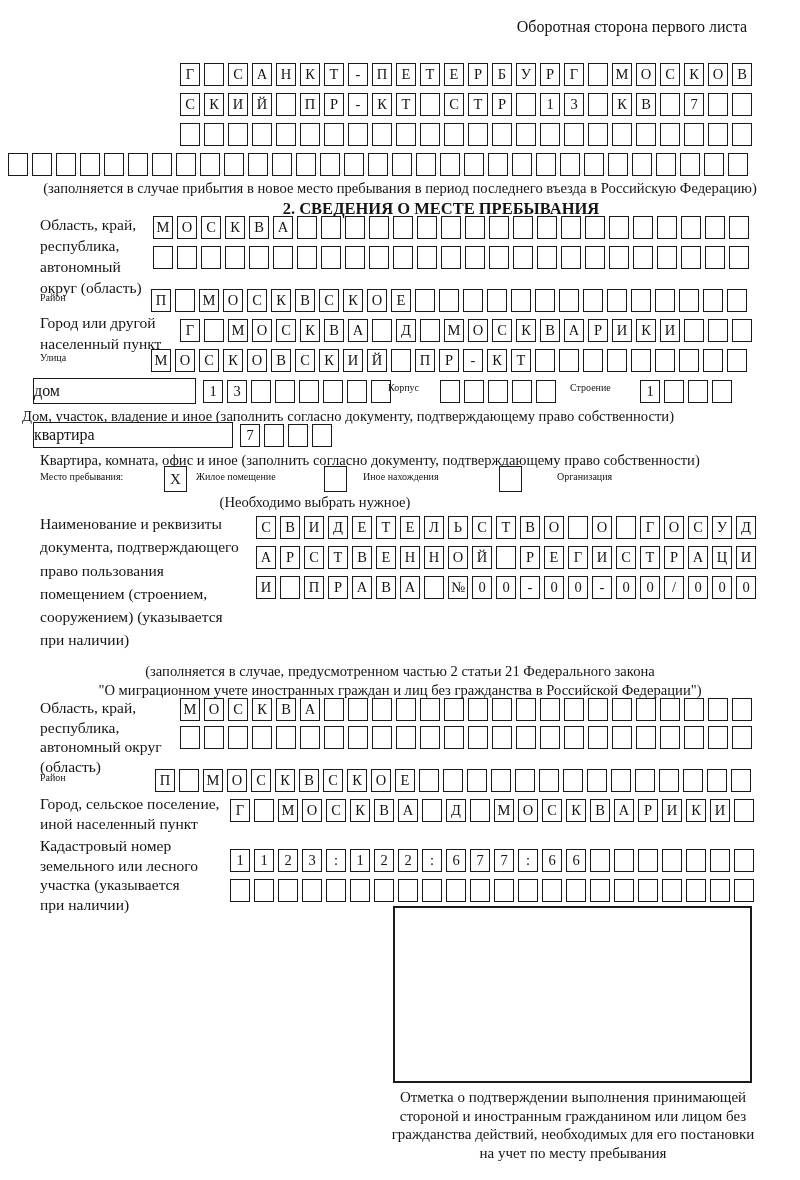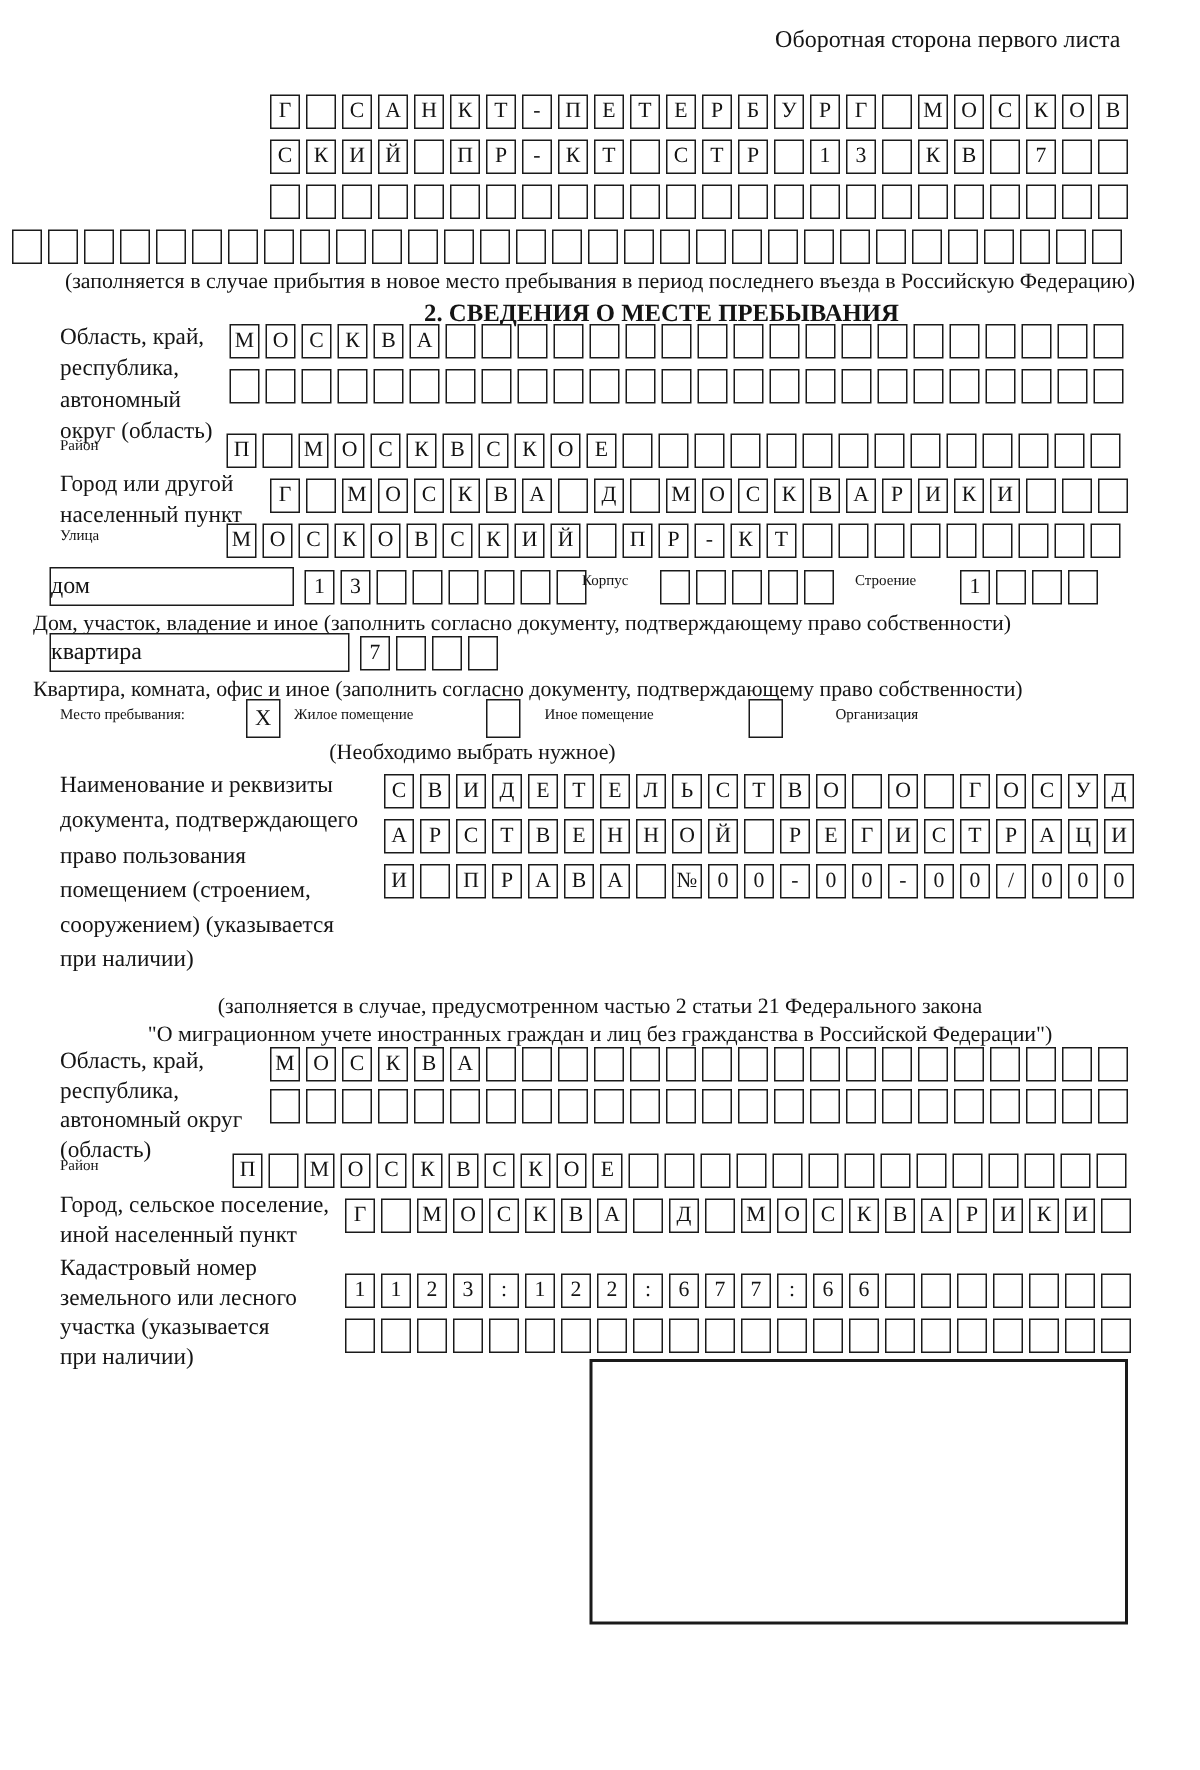--- a/index.html
+++ b/index.html
@@ -321,27 +321,27 @@
 
   <div class="labelbox" style="left:33px;top:422px;width:200px;height:26px">
       <span>квартира</span>
     </div>
   <div class="cellrow" style="left:240px;top:424px">
       <div class="cell">7</div>
       <div class="cell"></div>
       <div class="cell"></div>
       <div class="cell"></div>
     </div>
-  <div class="note" style="left:22px;top:452px">Квартира, комната, офис и иное (заполнить согласно документу, подтверждающему право собственности)</div>
+  <div class="note" style="left:40px;top:452px">Квартира, комната, офис и иное (заполнить согласно документу, подтверждающему право собственности)</div>
 
   <div class="inl" style="left:40px;top:471px">Место пребывания:</div>
   <div class="checkbox" style="left:164px;top:466px">X</div>
   <div class="inl" style="left:196px;top:471px">Жилое помещение</div>
   <div class="checkbox" style="left:324px;top:466px"></div>
-  <div class="inl" style="left:363px;top:471px">Иное помещение</div>
+  <div class="inl" style="left:363px;top:471px">Иное нахождения</div>
   <div class="checkbox" style="left:499px;top:466px"></div>
   <div class="inl" style="left:557px;top:471px">Организация</div>
   <div class="note" style="left:0;top:494px;width:630px;text-align:center">(Необходимо выбрать нужное)</div>
 
   <div class="lbl" style="left:40px;top:512px;line-height:23.3px">Наименование и реквизиты
 документа, подтверждающего
 право пользования
 помещением (строением,
 сооружением) (указывается
 при наличии)</div>
@@ -578,14 +578,18 @@
       <div class="cell"></div>
       <div class="cell"></div>
       <div class="cell"></div>
       <div class="cell"></div>
       <div class="cell"></div>
       <div class="cell"></div>
       <div class="cell"></div>
     </div>
 
   <div class="stampbox" style="left:393px;top:906px;width:359px;height:177px"></div>
+  <div class="caption" style="left:373px;top:1088px;width:400px">Отметка о подтверждении выполнения принимающей
+стороной и иностранным гражданином или лицом без
+гражданства действий, необходимых для его постановки
+на учет по месту пребывания</div>
 
 </div>
 
 </body></html>

